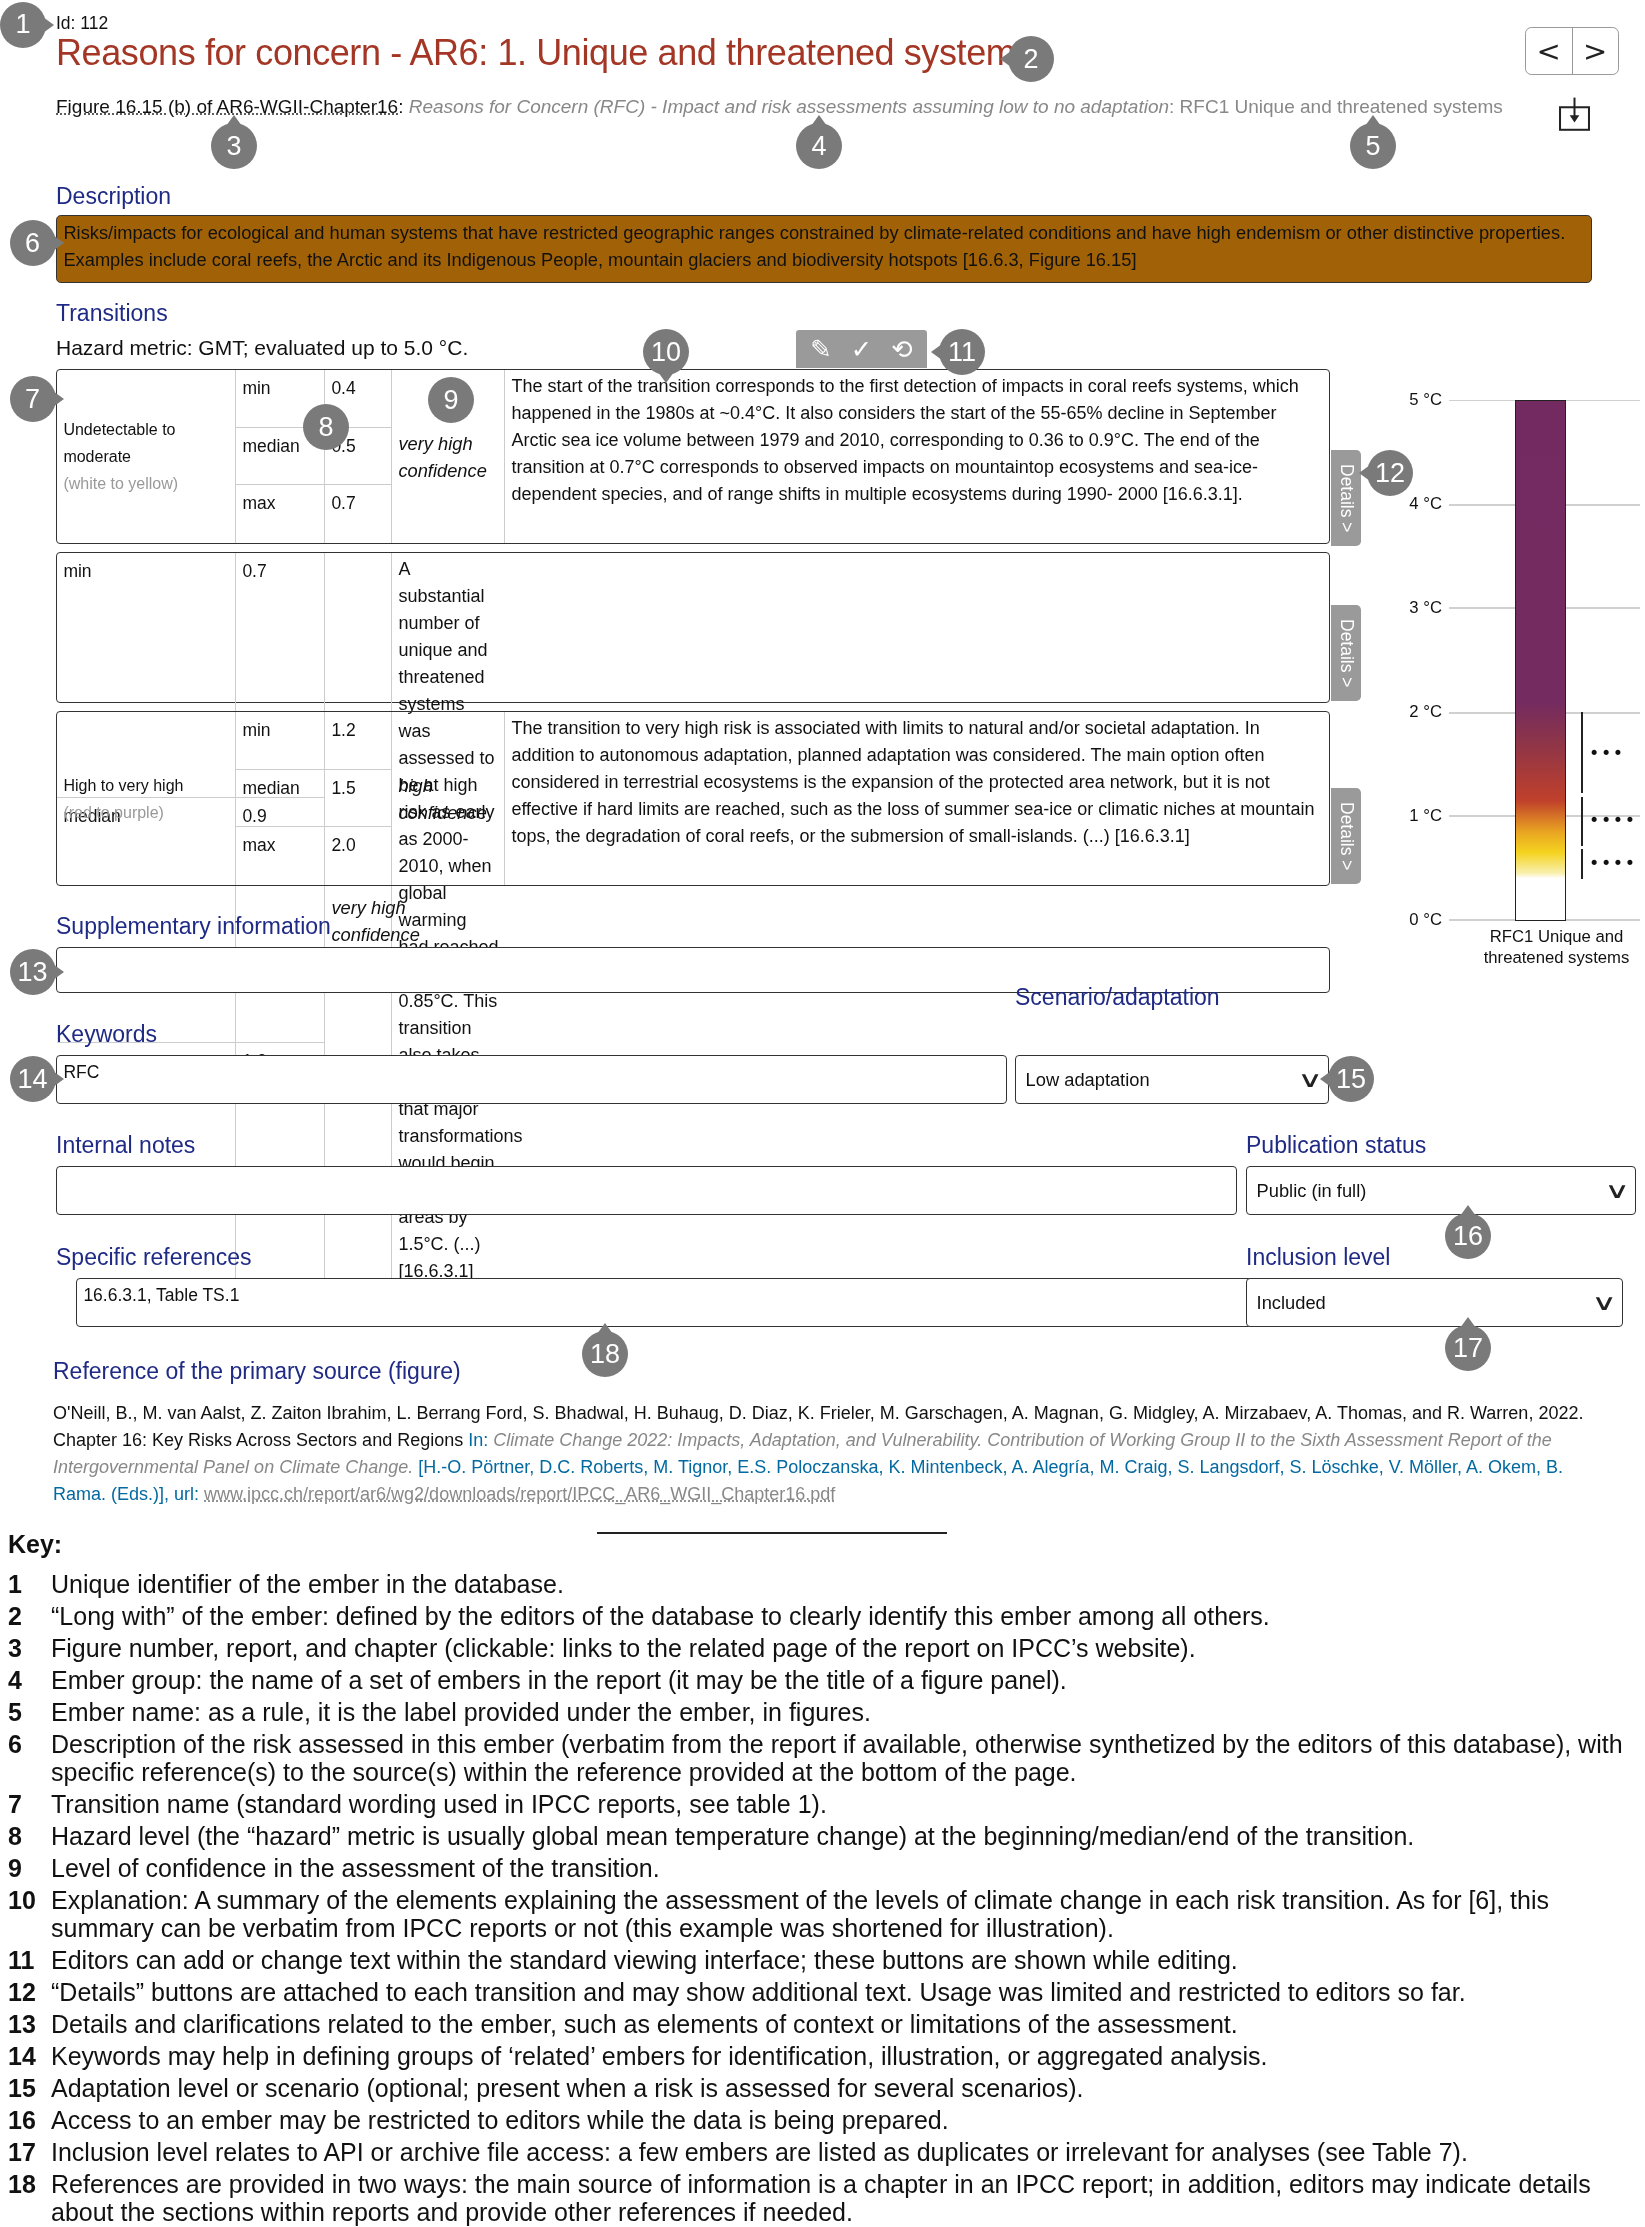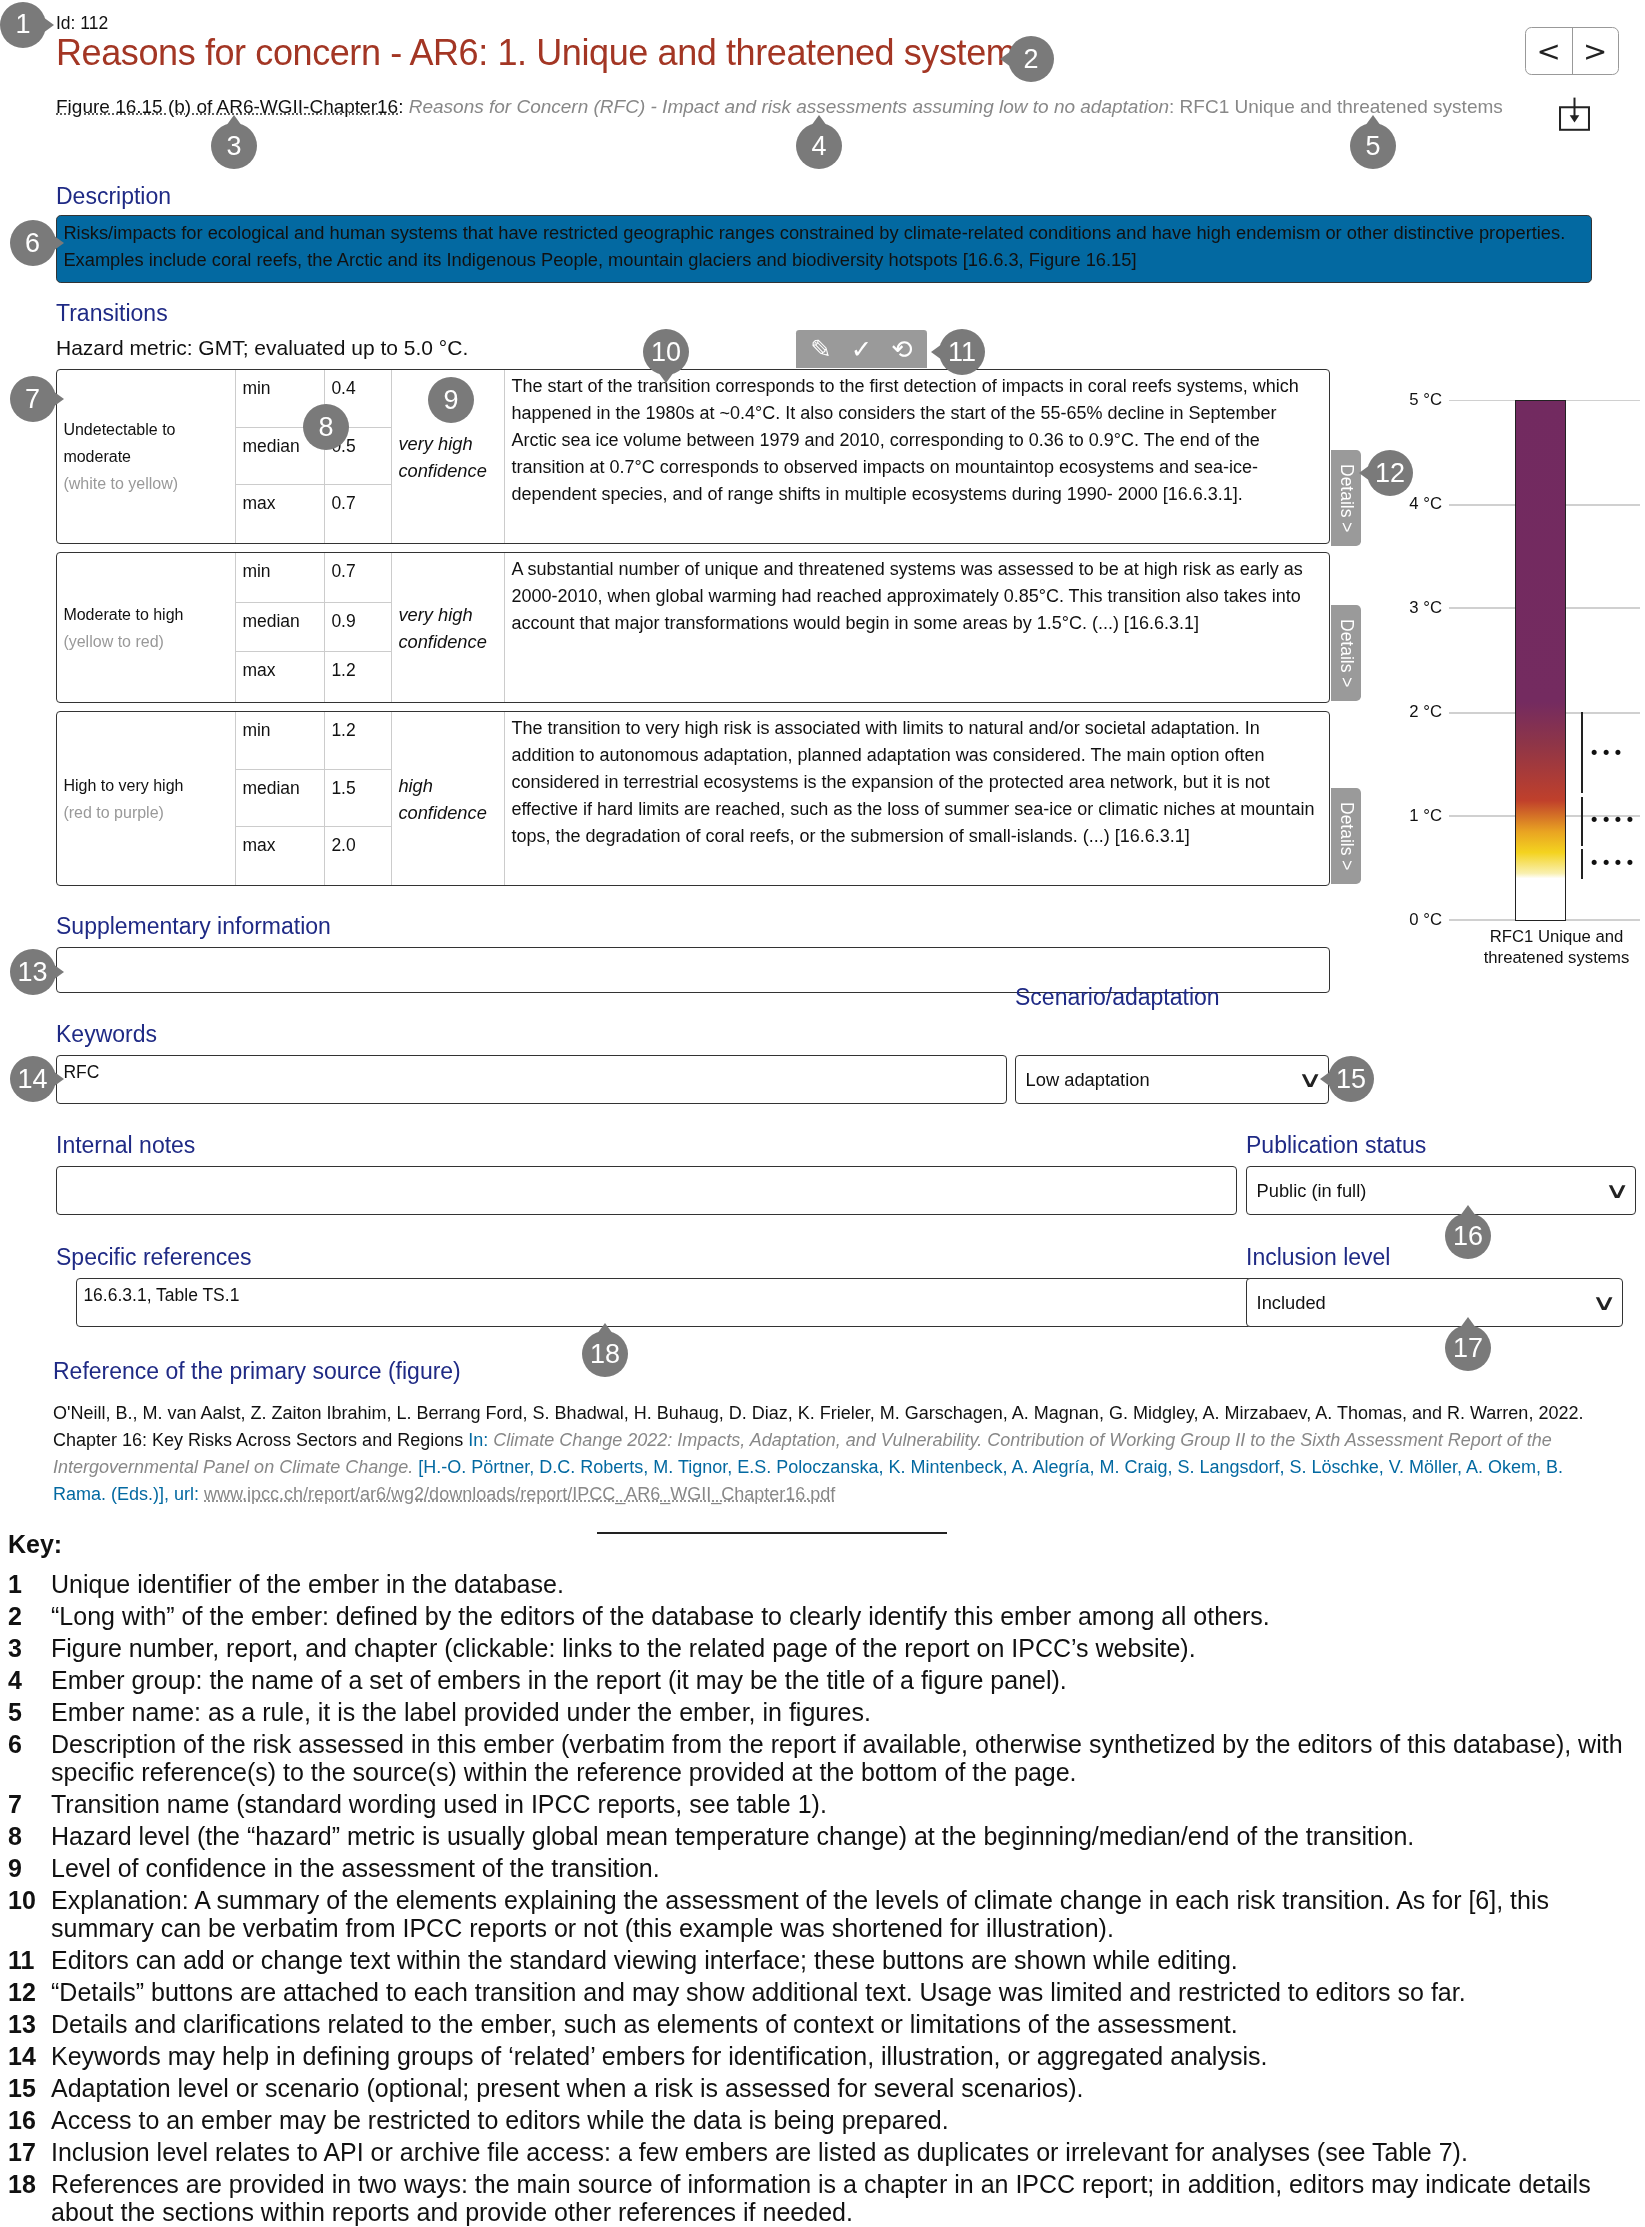--- a/index.html
+++ b/index.html
@@ -25,21 +25,21 @@
   .figline { left: 56px; top: 92px; width: 1481px; font-size: 19px; line-height: 29px; font-family: "Liberation Sans", sans-serif; color: #888; }
   .figline .figref { color: #111; text-decoration: underline dotted #555; cursor: pointer; }
   .figline .group { font-style: italic; }
 
   .nav-group { left: 1525px; top: 27px; width: 94px; height: 48px; border: 1.6px solid #999; border-radius: 6.4px; display: flex; }
   .nav-btn { flex: 1; display: flex; align-items: center; justify-content: center; font-size: 29px; color: #222; cursor: pointer; }
   .nav-btn + .nav-btn { border-left: 1.6px solid #999; }
   .download-icon { left: 1556px; top: 96px; width: 37px; height: 37px; }
 
   .section-label { font-family: "Liberation Sans", sans-serif; font-size: 23px; color: #1f2a85; }
-  .box { position: absolute; border: 1.6px solid #333; border-radius: 4.8px; background: #0369a1; }
+  .box { position: absolute; border: 1.6px solid #333; border-radius: 4.8px; background: #a16207; }
 
   .desc-box { left: 56px; top: 215px; width: 1536px; height: 68px; padding: 3.2px 6.4px; font-size: 18.3px; line-height: 27px; font-family: "Liberation Sans", sans-serif; }
   .hazard { left: 56px; top: 336px; font-size: 21px; font-family: "Liberation Sans", sans-serif; }
 
   .edit-toolbar { left: 796px; top: 330px; width: 131px; height: 38px; background: #9a9a9a; border-radius: 3.2px 3.2px 0 0; display: flex; align-items: center; justify-content: space-around; padding: 0 4.8px; }
   .edit-toolbar span { color: #fff; font-size: 25.5px; cursor: pointer; }
 
   .trans { position: absolute; left: 56px; width: 1274px; border: 1.6px solid #333; border-radius: 4px; display: grid; grid-template-columns: 179px 89px 67px 113px 1fr; font-family: "Liberation Sans", sans-serif; font-size: 17.5px; }
   .trans .cell { border-right: 0.8px solid #ccc; }
   .trans .name { padding: 0 6.4px; display: flex; flex-direction: column; justify-content: center; line-height: 27px; font-size: 16px; }
@@ -123,24 +123,20 @@
     <div>0.4</div>
     <div>0.5</div>
     <div>0.7</div>
   </div>
   <div class="cell conf">very high confidence</div>
   <div class="cell expl">The start of the transition corresponds to the first detection of impacts in coral reefs systems, which happened in the 1980s at ~0.4°C. It also considers the start of the 55-65% decline in September Arctic sea ice volume between 1979 and 2010, corresponding to 0.36 to 0.9°C. The end of the transition at 0.7°C corresponds to observed impacts on mountaintop ecosystems and sea-ice-dependent species, and of range shifts in multiple ecosystems during 1990- 2000 [16.6.3.1].</div>
 </div>
 <div class="details-tab" style="top:450px;">Details &gt;</div>
 
 <div class="trans" style="top:552px; height:151px;">
-  <div class="cell name">
-    <span>Moderate to high</span>
-    <span class="sub">(yellow to red)</span>
-  </div>
   <div class="cell levels">
     <div>min</div>
     <div>median</div>
     <div>max</div>
   </div>
   <div class="cell levels">
     <div>0.7</div>
     <div>0.9</div>
     <div>1.2</div>
   </div>

